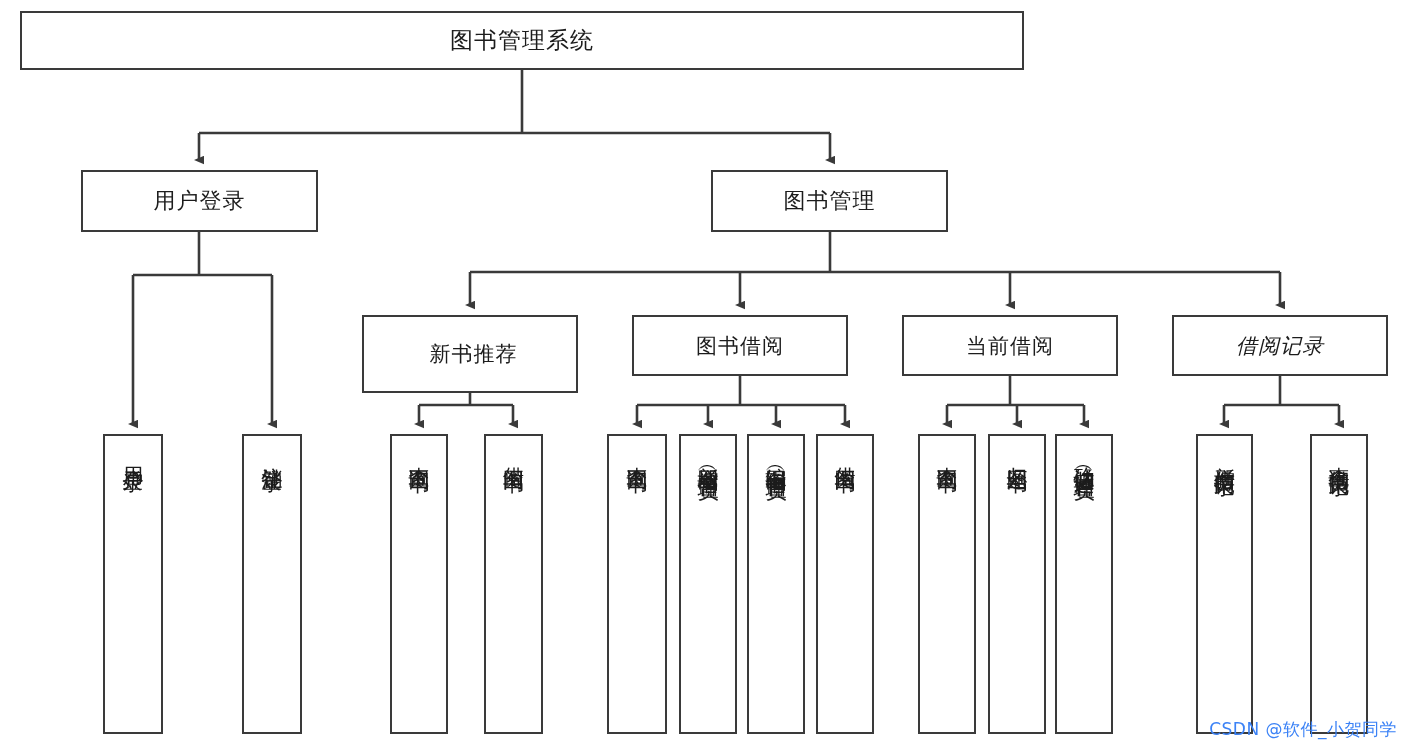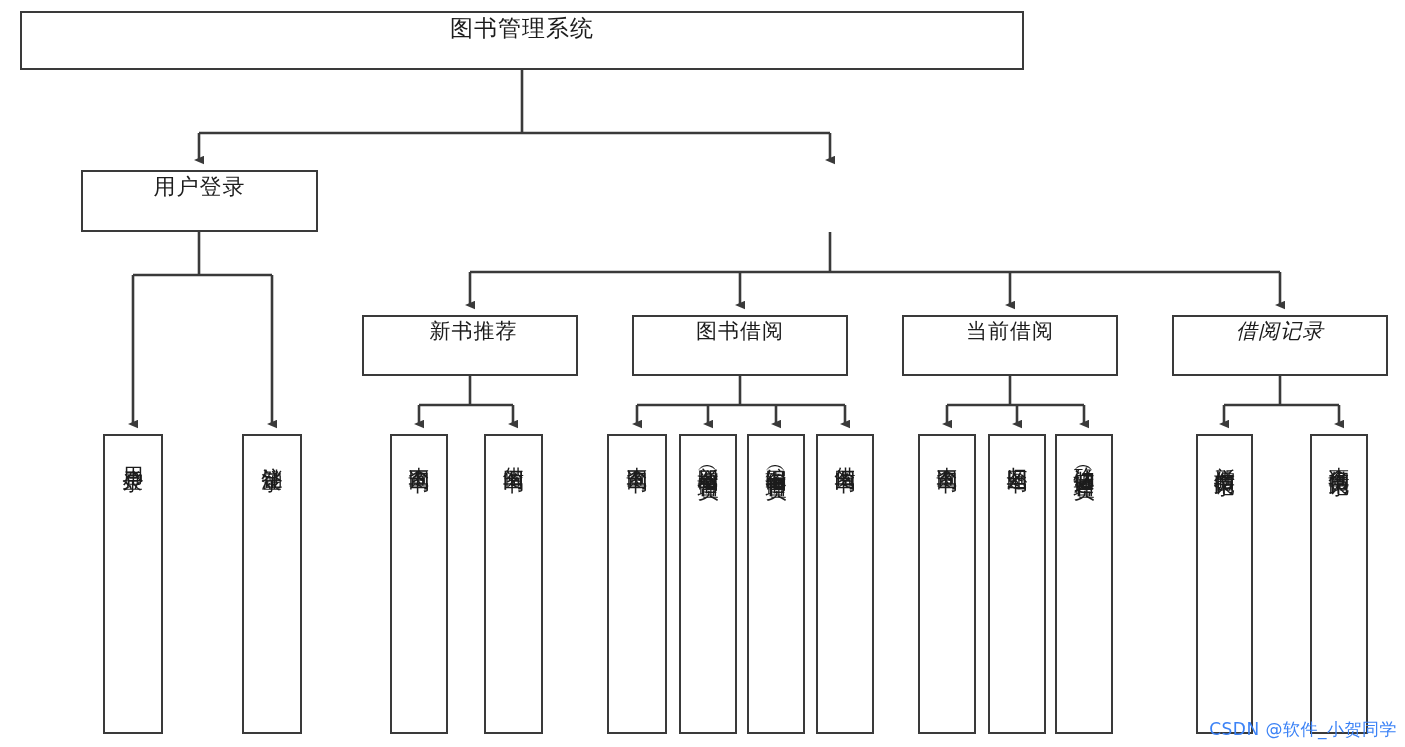--- a/index.html
+++ b/index.html
@@ -25,20 +25,21 @@
     width: 1405px;
     height: 747px;
     pointer-events: none;
   }
   .node {
     position: absolute;
     box-sizing: border-box;
     background: #ffffff;
     border: 2px solid #3a3a3a;
     display: flex;
+    align-items: center;
     justify-content: center;
     color: #1c1c1c;
   }
   .node.level0 {
     font-size: 23px;
   }
   .node.level1 {
     font-size: 22px;
   }
   .node.level2 {
@@ -128,22 +129,25 @@
     </g>
   </svg>
 
   <div class="node level0" style="left:20px; top:11px; width:1004px; height:59px;">
     <span class="htext">图书管理系统</span>
   </div>
 
   <div class="node level1" style="left:81px; top:170px; width:237px; height:62px;">
     <span class="htext">用户登录</span>
   </div>
-
-  <div class="node level2" style="left:362px; top:315px; width:216px; height:61px;padding-left:7px;">
+  <div class="node level1" style="left:711px; top:170px; width:237px; height:62px;">
+    <span class="htext">图书管理</span>
+  </div>
+
+  <div class="node level2" style="left:362px; top:315px; width:216px; height:78px;padding-left:7px;">
     <span class="htext">新书推荐</span>
   </div>
   <div class="node level2" style="left:632px; top:315px; width:216px; height:61px;">
     <span class="htext">图书借阅</span>
   </div>
   <div class="node level2" style="left:902px; top:315px; width:216px; height:61px;">
     <span class="htext">当前借阅</span>
   </div>
   <div class="node level2" style="left:1172px; top:315px; width:216px; height:61px;font-style:italic;">
     <span class="htext">借阅记录</span>

